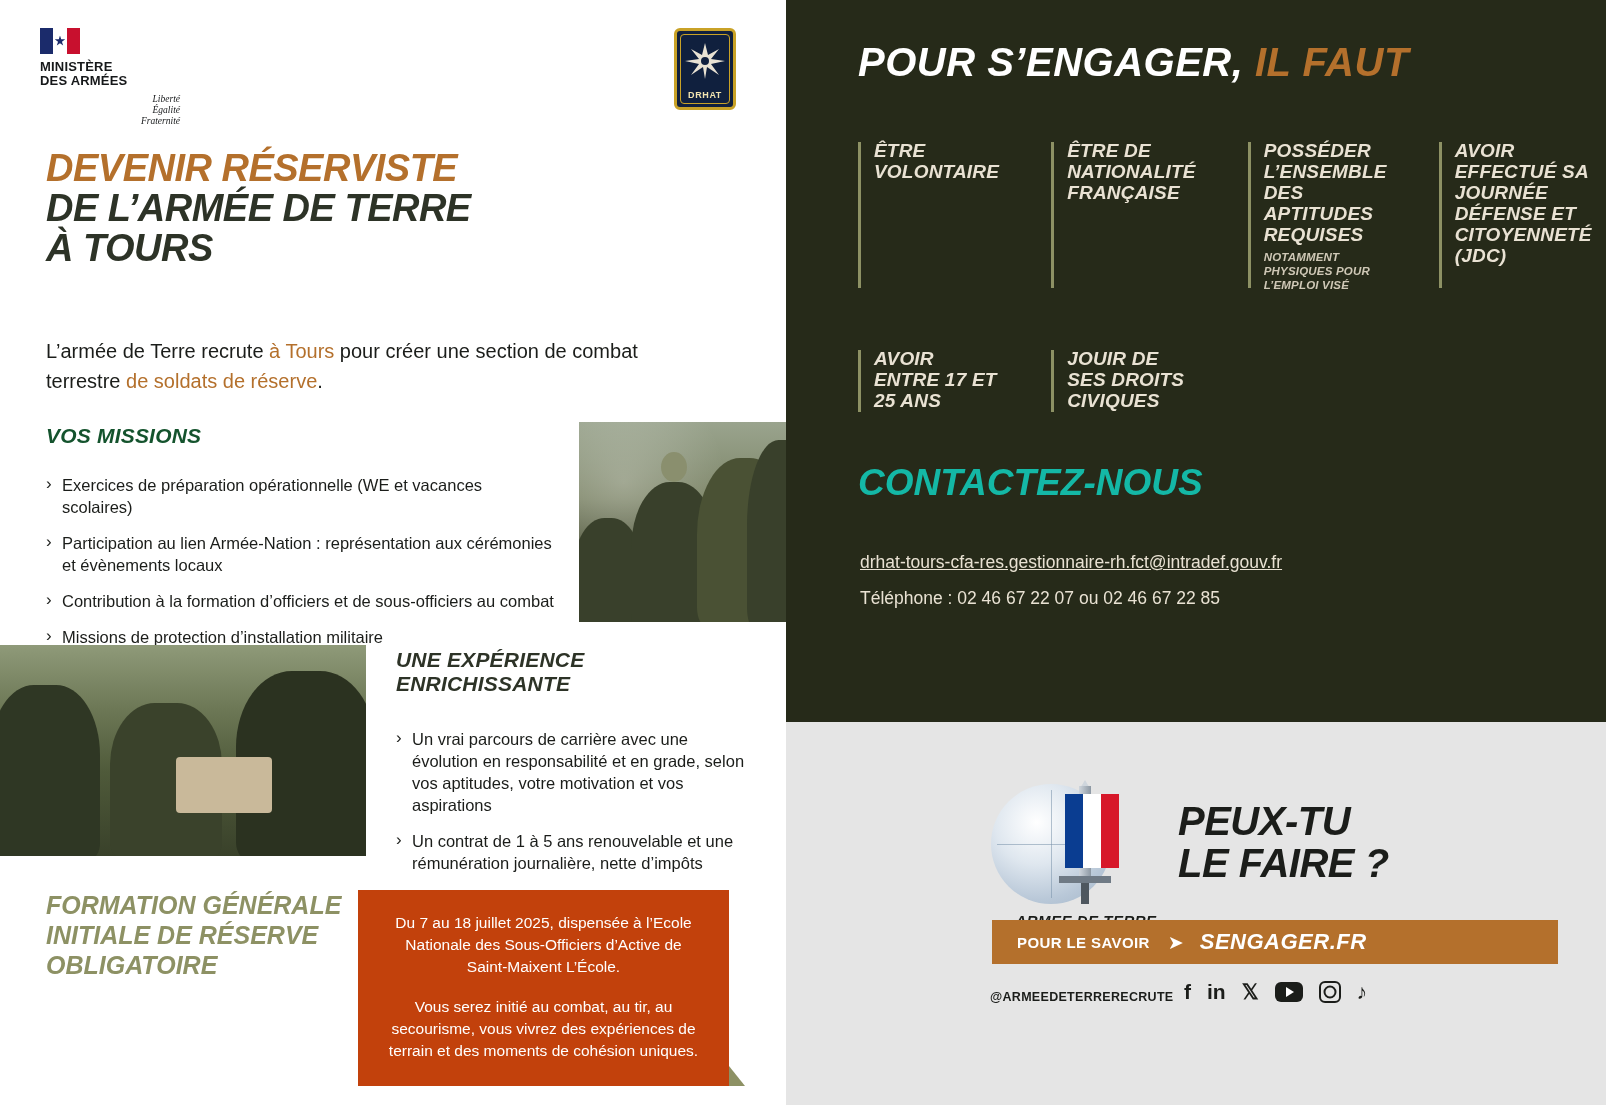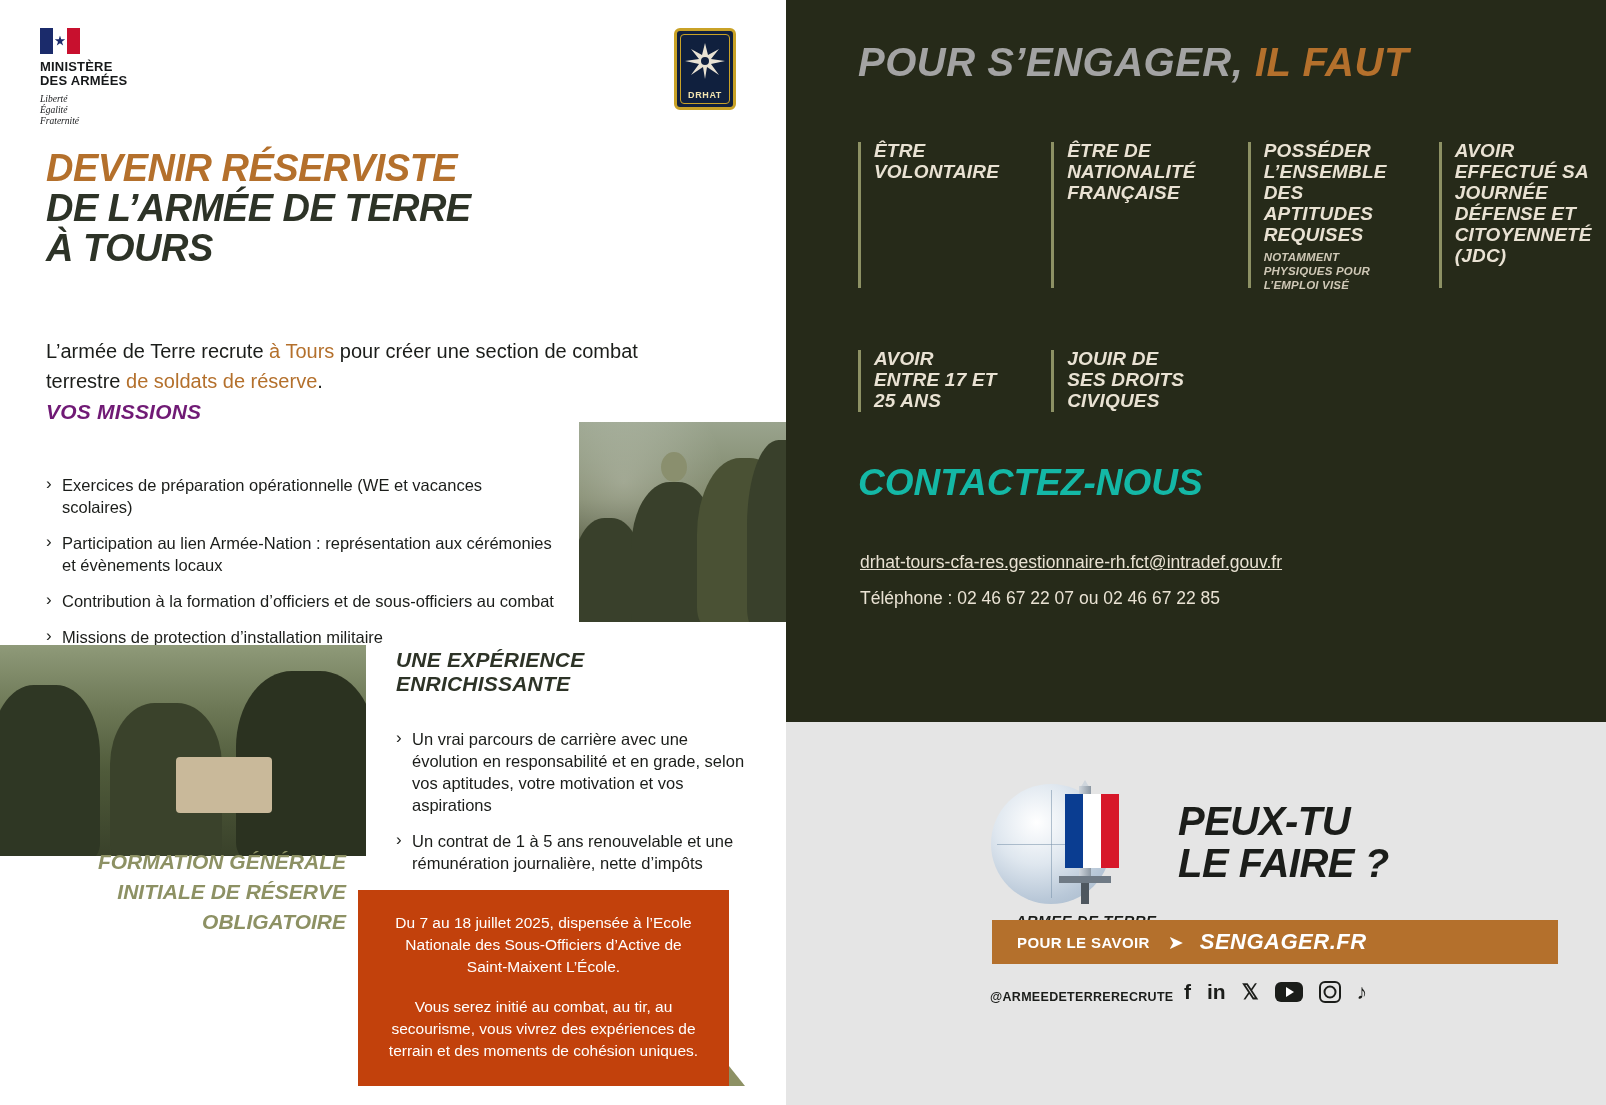--- a/index.html
+++ b/index.html
@@ -19,39 +19,39 @@
   .ministry .flag .b { flex: 1; background: #1b2b6b; }
   .ministry .flag .w { flex: 1; background: #fff; position: relative; }
   .ministry .flag .r { flex: 1; background: #c8102e; }
   .ministry .flag .w::after {
     content: ""; position: absolute; left: 50%; top: 50%;
     transform: translate(-50%,-50%); width: 11px; height: 11px;
     background: #1b2b6b;
     clip-path: polygon(50% 0%, 61% 35%, 98% 35%, 68% 57%, 79% 91%, 50% 70%, 21% 91%, 32% 57%, 2% 35%, 39% 35%);
   }
   .ministry .m-title { margin-top: 6px; font-weight: bold; font-size: 13px; line-height: 14px; color: #16181a; letter-spacing: .2px; }
-  .ministry .m-motto { margin-top: 6px; font-family: "Liberation Serif", serif; font-style: italic; font-size: 9.5px; line-height: 11px; color: #16181a; }
+  .ministry .m-motto { margin-top: 6px; font-family: "Liberation Serif", serif; font-style: italic; font-size: 9.5px; line-height: 11px; color: #16181a; text-align: right; }
 
   .drhat { position: absolute; left: 674px; top: 28px; width: 62px; height: 82px; border-radius: 15px; }
   .drhat .frame { width: 62px; height: 82px; border: 3px solid #c9a227; border-radius: 6px; background: #10203e; position: relative; overflow: hidden; }
   .drhat .inner { position: absolute; inset: 3px; border: 1px solid #c9a227; border-radius: 4px; }
   .drhat .emblem { position: absolute; left: 50%; top: 30px; transform: translate(-50%,-50%); }
   .drhat .txt { position: absolute; left: 0; right: 0; bottom: 7px; text-align: center; color: #f1e3b0; font-size: 9px; font-weight: bold; letter-spacing: .6px; }
 
   h1.title { position: absolute; left: 46px; top: 148px; width: 620px; font-size: 38px; line-height: 40px; font-weight: 800; font-style: italic; letter-spacing: -.5px; }
   h1.title .l1 { color: #b4702c; display: block; }
   h1.title .l2 { color: #2d3327; display: block; }
   h1.title .l3 { color: #2d3327; display: block; }
 
   .intro { position: absolute; left: 46px; top: 336px; width: 620px; font-size: 20px; line-height: 30px; color: #1b1d1a; }
   .intro .hl { color: #b4702c; }
   .intro .hl2 { color: #b4702c; }
 
   h2.sec { font-size: 21px; font-weight: 800; font-style: italic; letter-spacing: .2px; }
-  .missions-h { position: absolute; left: 46px; top: 400px; color: #701a75; }
+  .missions-h { position: absolute; left: 46px; top: 424px; color: #14532d; }
 
   ul.bul { list-style: none; }
   ul.bul li { position: relative; padding-left: 16px; font-size: 16.5px; line-height: 22px; color: #1b1d1a; margin-bottom: 14px; }
   ul.bul li::before { content: "›"; position: absolute; left: 0; top: -1px; color: #1b1d1a; font-size: 17px; }
 
   .missions-list { position: absolute; left: 46px; top: 474px; width: 510px; }
 
   .photo { position: absolute; overflow: hidden; background: #6e7358; }
   .photo-1 { left: 579px; top: 422px; width: 224px; height: 200px; }
   .photo-2 { left: 0px; top: 645px; width: 366px; height: 211px; }
@@ -66,33 +66,33 @@
   .p2bg { position:absolute; inset:0;
     background:
       linear-gradient(180deg,#8f9a79 0%, #6d7856 30%, #4f5a3a 60%, #39412a 100%);
   }
   .p2 .sil { position:absolute; background:#2f3724; border-radius: 40% 40% 10% 10%; }
 
   .exp-h { position: absolute; left: 396px; top: 648px; width: 340px; color: #2d3327; }
   .exp-list { position: absolute; left: 396px; top: 728px; width: 356px; }
   .exp-list li { margin-bottom: 16px; }
 
-  .fgi-h { position: absolute; left: 46px; top: 847px; width: 300px; color: #8d9164; font-size: 21px; line-height: 30px; font-weight: 800; font-style: italic; text-align: right; }
+  .fgi-h { position: absolute; left: 46px; top: 890px; width: 300px; color: #8d9164; font-size: 25px; line-height: 30px; font-weight: 800; font-style: italic; }
 
   .callout { position: absolute; left: 358px; top: 890px; width: 371px; background: #c2410c; color: #ffffff; padding: 22px 30px 24px 30px; }
   .callout p { font-size: 15.5px; line-height: 22px; text-align: center; }
   .callout p + p { margin-top: 18px; }
   .callout::after { content:""; position: absolute; left: 100%; bottom: 0; width: 0; height: 0;
     border-left: 16px solid #8d9164; border-top: 20px solid transparent; }
 
   
   .right { position: absolute; left: 786px; top: 0; width: 820px; height: 722px; background: #262a19; }
 
   .r-title { position: absolute; left: 72px; top: 40px; font-size: 40px; font-weight: 800; font-style: italic; letter-spacing: .5px; }
-  .r-title .a { color: #a3a3a3; }
+  .r-title .a { color: #ffffff; }
   .r-title .b { color: #b4702c; }
 
   .crit { position: absolute; left: 72px; top: 140px; width: 680px; }
   .crit-grid { display: grid; grid-template-columns: 1fr 1fr 1fr 1fr; column-gap: 52px; row-gap: 56px; }
   .crit-item { position: relative; padding-left: 16px; }
   .crit-item::before { content:""; position: absolute; left: 0; top: 2px; bottom: 4px; width: 3px; background: #8d9164; }
   .crit-item .c-main { color: #e9e2d3; font-size: 19px; line-height: 21px; font-weight: 800; font-style: italic; letter-spacing: .2px; }
   .crit-item .c-sub { color: #cfc8b6; font-size: 11.5px; line-height: 14px; font-weight: 700; font-style: italic; margin-top: 5px; letter-spacing: .2px; }
 
   .contact-h { position: absolute; left: 72px; top: 462px; color: #14b8a6; font-size: 37px; font-weight: 800; font-style: italic; }

